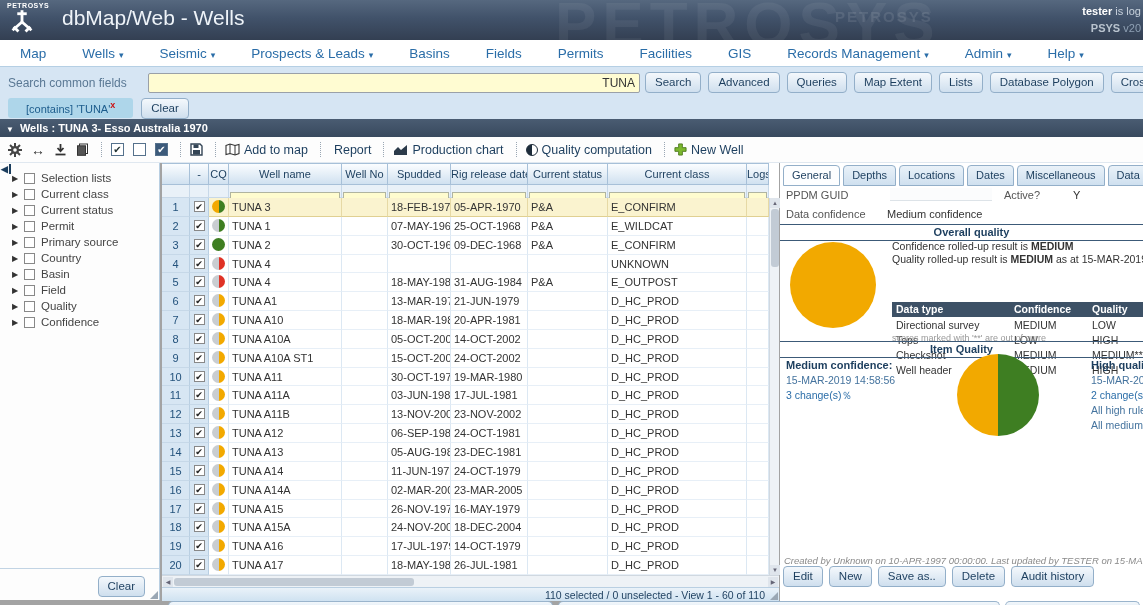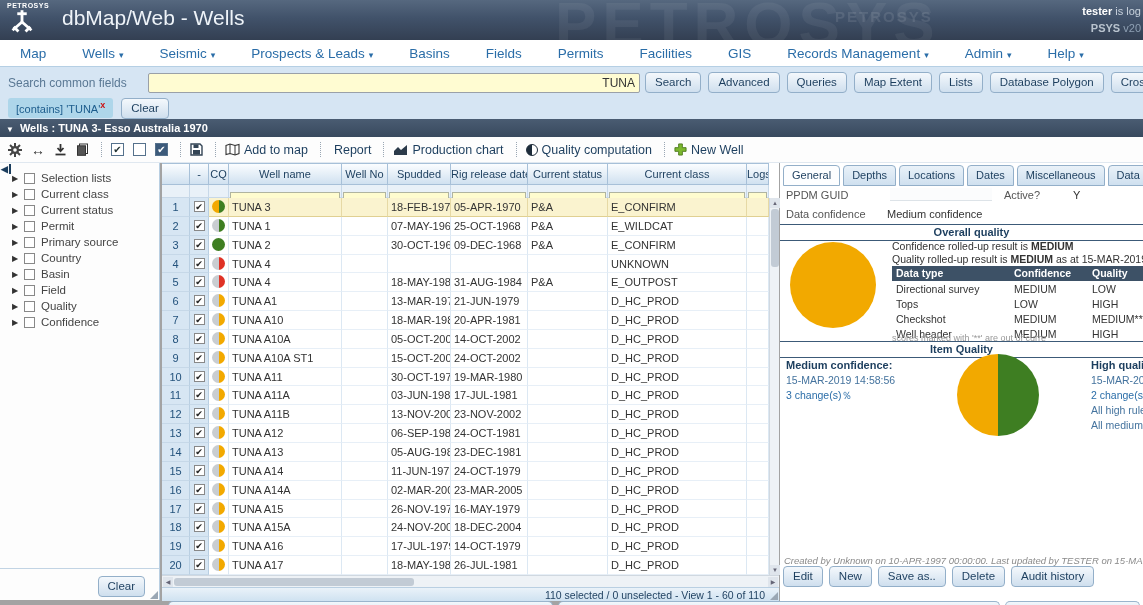--- a/index.html
+++ b/index.html
@@ -30,21 +30,21 @@
   #searchbar { position:absolute; left:0; top:67px; width:1143px; height:52px; background:#d6e5f3; }
   #search-label { position:absolute; left:8px; top:9px; font-size:12px; color:#5a7894; }
   #search-input { position:absolute; left:148px; top:6px; width:492px; height:20px; background:#fffcd2;
                   border:1px solid #9aa0a8; border-radius:2px; font-size:12px; color:#333; padding:0 4px;
                   font-family:"Liberation Sans",sans-serif;text-align:right; }
   #search-buttons { position:absolute; left:645px; top:5px; display:flex; gap:7px; }
   .btn { display:inline-block; font-size:11.5px; color:#1c3e5e; padding:3px 9px 4px;
          background:linear-gradient(#f4f8fc,#cfdfee); border:1px solid #93afc9; border-radius:4px;
          white-space:nowrap; cursor:default; }
   #chip-row { position:absolute; left:8px; top:31px; display:flex; gap:8px; align-items:flex-start; }
-  #filter-chip { background:#aed6ea; border-radius:3px; padding:2px 8px 3px; font-size:11px; color:#1c5c8c; }
+  #filter-chip { background:#aed6ea; border-radius:3px; padding:2px 18px 3px; font-size:11px; color:#1c5c8c; }
   #filter-chip sup { color:#cc1111; font-weight:bold; font-size:9px; }
 
   
   #secbar { position:absolute; left:0; top:119px; width:1143px; height:18px;
             background:linear-gradient(#4a5c72,#38495e); color:#ffffff; font-size:11px; font-weight:bold;
             line-height:18px; padding-left:6px; }
   #secbar .tri { font-size:8px; margin-right:6px; }
 
   
   #toolbar { position:absolute; left:0; top:137px; width:1143px; height:26px; background:#fdfdfd;
@@ -114,21 +114,21 @@
   .tab.active { background:#fdfeff; }
   .dlabel { font-size:11px; color:#555; position:absolute; }
   .dvalue { font-size:11px; color:#333; position:absolute; }
   #guid-blank { position:absolute; left:110px; top:25px; width:102px; height:13px; background:#fbfcfd; border-bottom:1px solid #dde3e8; }
   .sechead { position:absolute; left:0; width:363px; text-align:center; font-size:11px; font-weight:bold; color:#1c3e5e;
              border-top:1px solid #3c5a78; border-bottom:1px solid #3c5a78; padding:1px 0 2px; }
   .pie { position:absolute; border-radius:50%; }
   .qline { position:absolute; font-size:10.5px; color:#333; white-space:nowrap; }
   #minitable { position:absolute; left:112px; top:103px; width:276px; }
   .mrow { display:grid; grid-template-columns:118px 78px 80px; }
-  .mh { background:#3d5166; color:#fff; font-weight:bold; font-size:10.5px; padding:1px 4px 2px; }
+  .mh { background:#3d5166; color:#fff; font-weight:bold; font-size:10.5px; padding:1px 4px 2px;margin-top:36px; }
   .mc { font-size:10.5px; color:#333; padding:2px 4px 0; height:15px; white-space:nowrap; }
   #mnote { position:absolute; left:112px; top:170px; width:260px; font-size:9px; color:#999; white-space:nowrap; overflow:hidden; }
   .iq-title { font-size:11px; font-weight:bold; color:#1c3e5e; white-space:nowrap; }
   .iq-txt { font-size:10.5px; color:#44739e; white-space:nowrap; }
   .iq-link { font-size:10.5px; color:#2a6da8; white-space:nowrap; }
   #d-created { position:absolute; left:4px; top:392px; width:359px; font-size:9.5px; font-style:italic; color:#8a8a8a; white-space:nowrap; overflow:hidden; }
   #d-buttons { position:absolute; left:3px; top:403px; display:flex; gap:6px; }
 
   
   .bbox { position:absolute; top:601px; height:8px; border:1px solid #9ab4cc; border-bottom:none;

